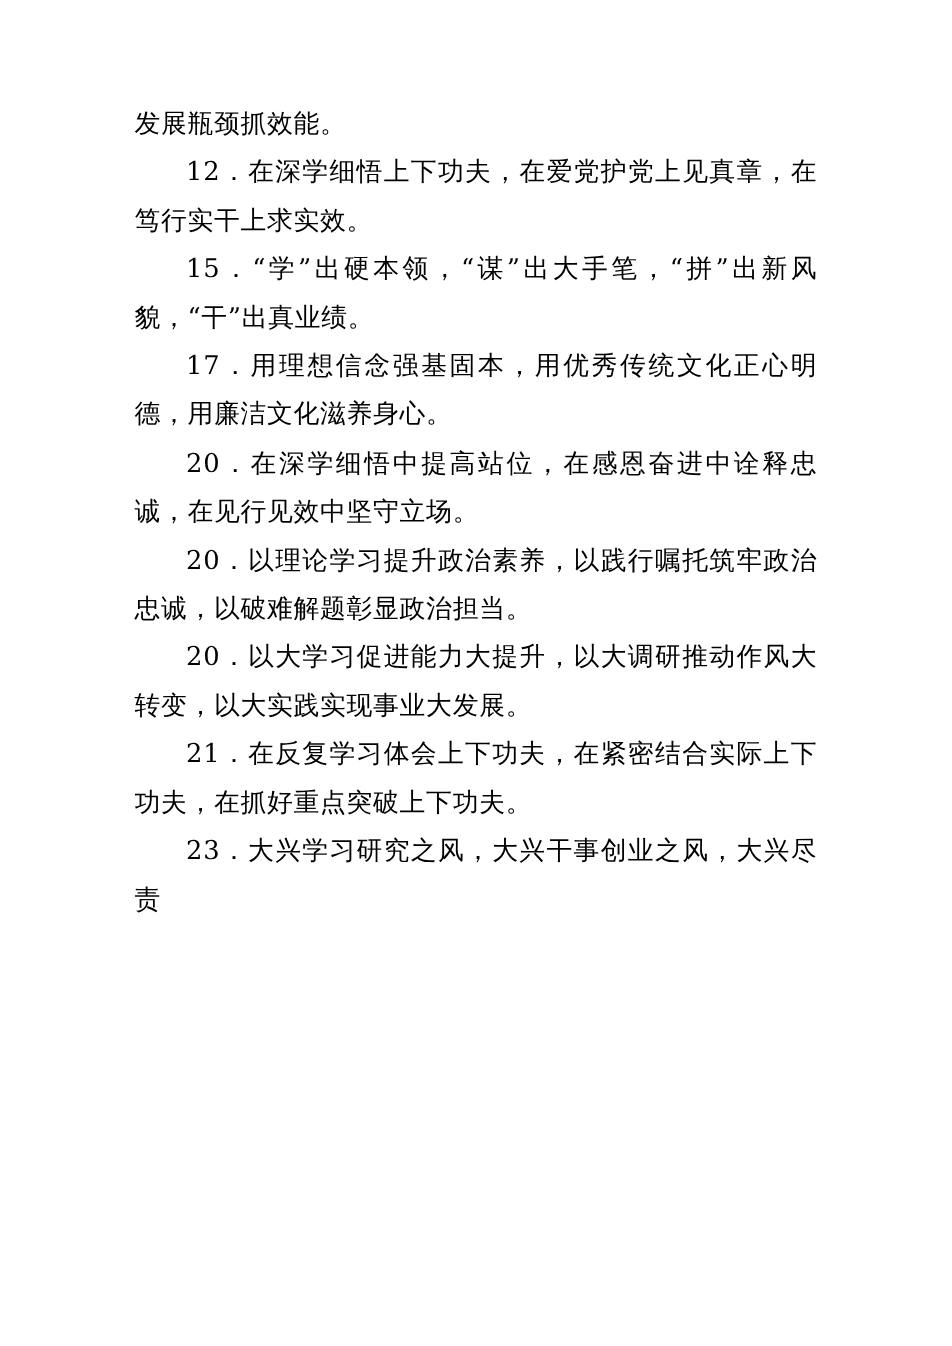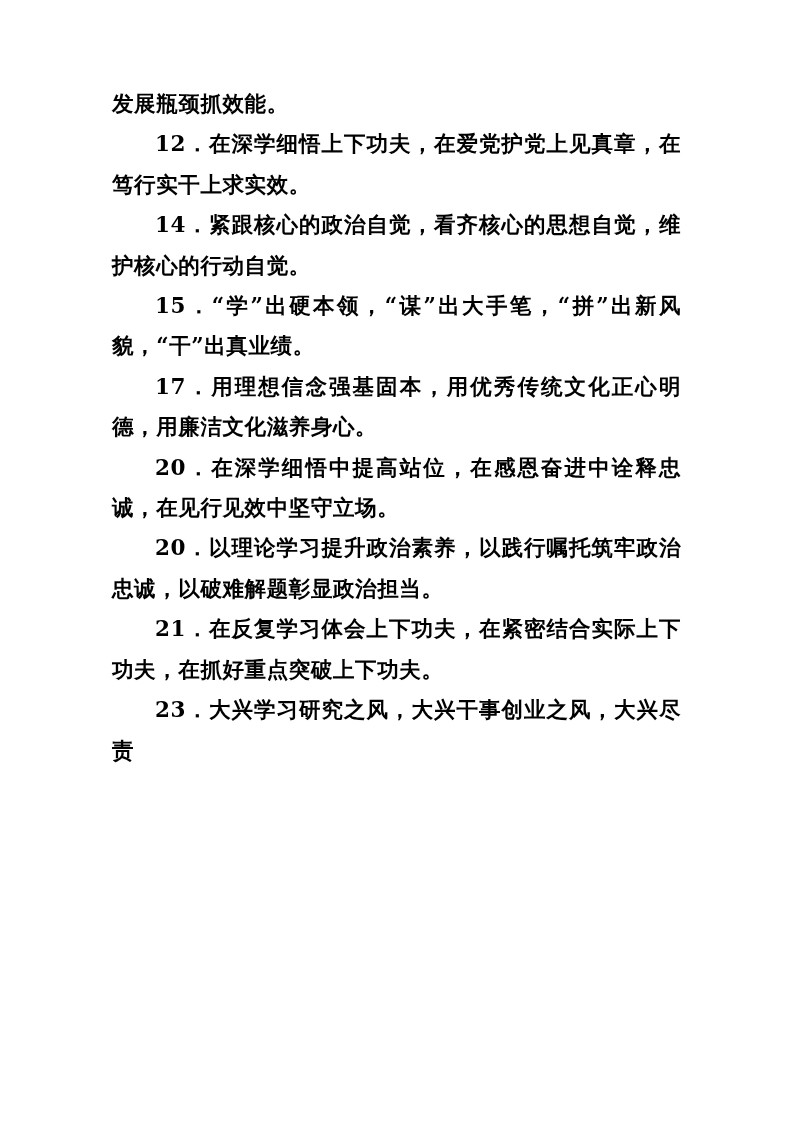--- a/index.html
+++ b/index.html
@@ -14,21 +14,20 @@
     color: #000000;
     overflow: hidden;
   }
   .page {
     position: relative;
     width: 793px;
     height: 1122px;
     background: #ffffff;
     box-sizing: border-box;
     padding: 84px 112px 68px 112px;
-    font-weight: bold;
   }
   .doc-body {
     font-size: 21.5px;
     line-height: 1.88;
     letter-spacing: 0.6px;
     text-align: justify;
     text-justify: inter-ideograph;
   }
   .para {
     margin: 0;
@@ -39,21 +38,21 @@
     text-indent: 0;
   }
 </style>
 </head>
 <body>
 
 <div class="page">
   <div class="doc-body">
     <p class="para no-indent">发展瓶颈抓效能。</p>
     <p class="para">12．在深学细悟上下功夫，在爱党护党上见真章，在笃行实干上求实效。</p>
-    <p class="para">14．紧跟核心的政治自觉，看齐核心的思想自觉，维护核心的行动自觉。</p>
     <p class="para">15．“学”出硬本领，“谋”出大手笔，“拼”出新风貌，“干”出真业绩。</p>
     <p class="para">17．用理想信念强基固本，用优秀传统文化正心明德，用廉洁文化滋养身心。</p>
     <p class="para">20．在深学细悟中提高站位，在感恩奋进中诠释忠诚，在见行见效中坚守立场。</p>
     <p class="para">20．以理论学习提升政治素养，以践行嘱托筑牢政治忠诚，以破难解题彰显政治担当。</p>
+    <p class="para">20．以大学习促进能力大提升，以大调研推动作风大转变，以大实践实现事业大发展。</p>
     <p class="para">21．在反复学习体会上下功夫，在紧密结合实际上下功夫，在抓好重点突破上下功夫。</p>
     <p class="para">23．大兴学习研究之风，大兴干事创业之风，大兴尽责</p>
   </div>
 </div>
 
 </body></html>

